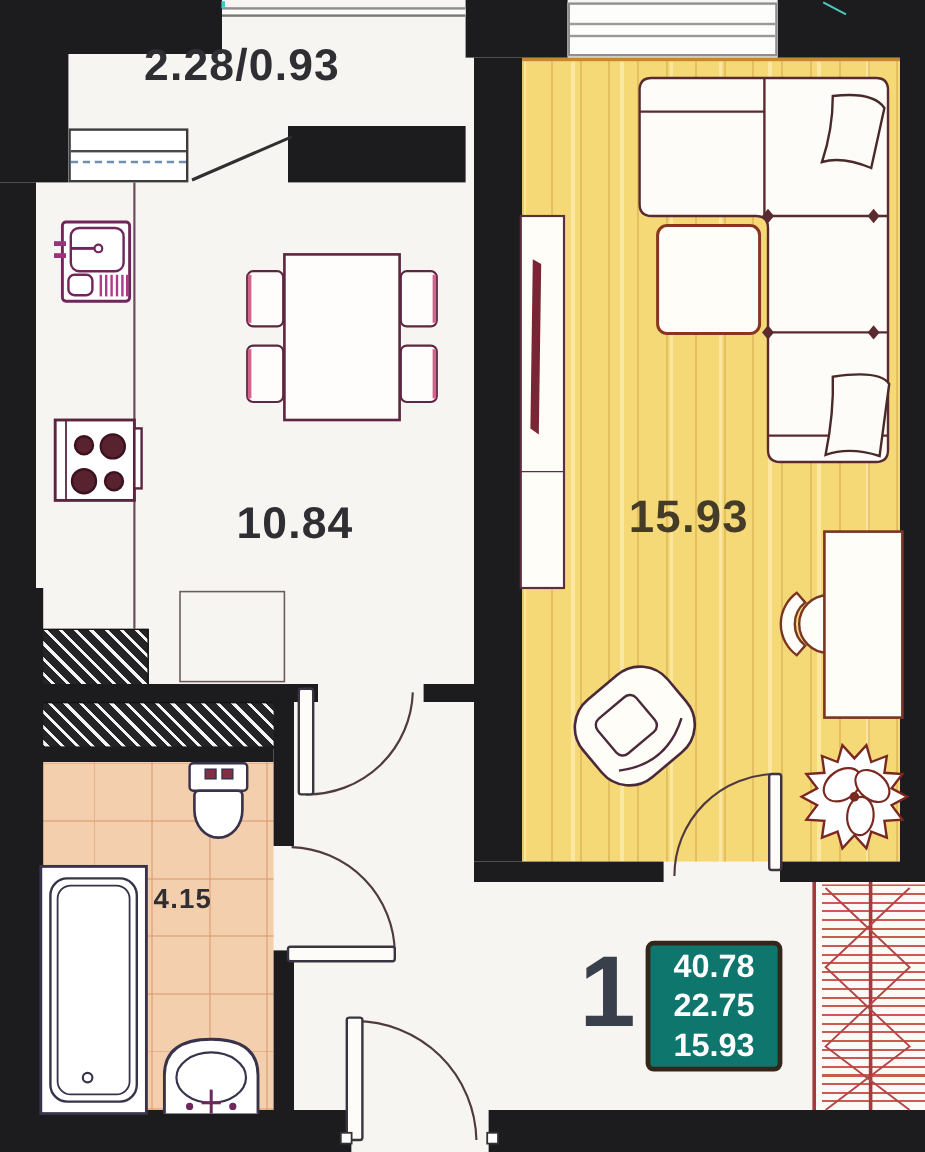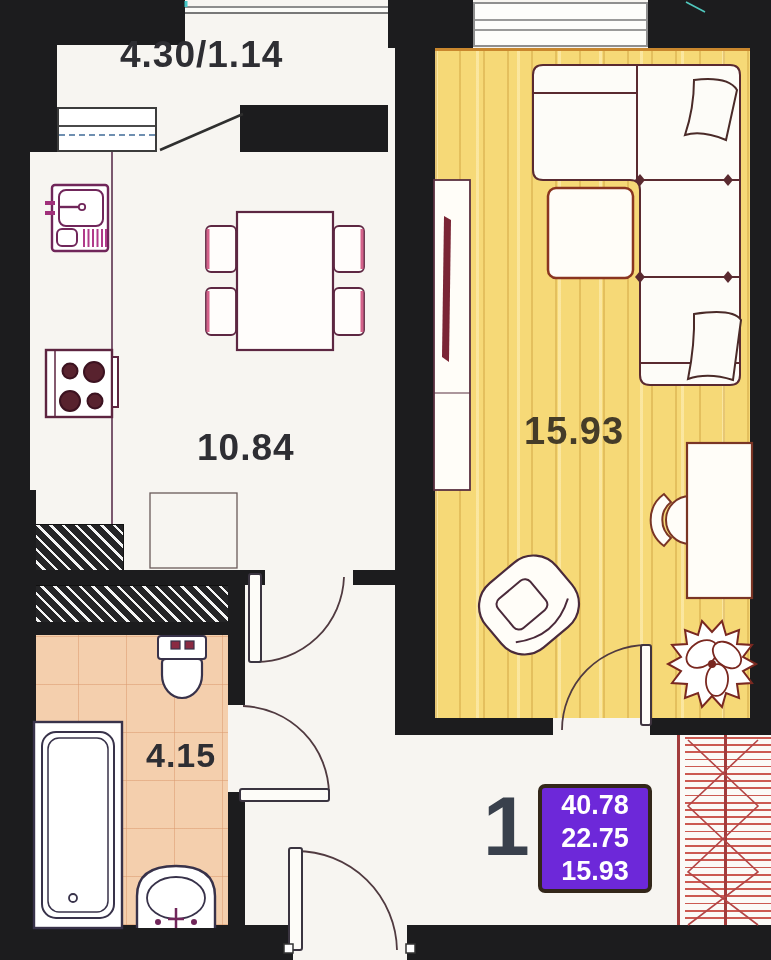--- a/index.html
+++ b/index.html
@@ -43,28 +43,28 @@
   .win-living .mull{position:absolute;left:0;right:0;top:15px;height:8px;border-top:2px solid #9a9a9a;border-bottom:2px solid #9a9a9a;}
   .win-balcony{left:57px;top:107px;width:100px;height:45px;border:2.5px solid #3c3c3c;background:#fff;}
   .win-balcony .mull{position:absolute;left:0;right:0;top:16px;height:7px;border-top:2px solid #4a4a4a;border-bottom:2px dashed #6f8fb0;}
   .railing{position:absolute;left:185px;top:6px;width:203px;height:8px;background:#fbfbf8;border-top:2px solid #8d8d8d;border-bottom:2px solid #787878;box-sizing:border-box;}
   .gap{position:absolute;background:#f7f5f1;}
   svg.overlay{position:absolute;left:0;top:0;}
   .lbl{
     position:absolute;color:#2e2e33;font-weight:700;letter-spacing:1px;white-space:nowrap;
   }
   .lbl-balcony{left:120px;top:34px;font-size:37px;}
-  .lbl-kitchen{left:197px;top:415px;font-size:37px;margin-top:12px;}
+  .lbl-kitchen{left:197px;top:415px;font-size:37px;}
   .lbl-living{left:524px;top:410px;font-size:38px;color:#453c28;}
-  .lbl-bath{left:146px;top:736px;font-size:34px;}
+  .lbl-bath{left:128px;top:736px;font-size:23px;}
   .lbl-hall{left:386px;top:820px;font-size:36px;}
   .rooms-count{position:absolute;left:483px;top:778px;font-size:84px;font-weight:700;color:#39404c;letter-spacing:0;}
   .badge{
     position:absolute;left:538px;top:784px;width:114px;height:109px;box-sizing:border-box;
-    background:#6d28d9;border:4px solid #33271a;border-radius:7px;
+    background:#0f766e;border:4px solid #33271a;border-radius:7px;
     display:flex;flex-direction:column;justify-content:center;align-items:center;
     color:#ffffff;font-size:27px;font-weight:700;line-height:33px;letter-spacing:0;
   }
 </style>
 </head>
 <body>
 
 <div id="plan">
 
   <div class="floor-wood"></div>
@@ -254,21 +254,21 @@
 
     <g fill="none" stroke="#b34545" stroke-width="1.6">
       <polyline points="688,740 758,806 688,872 758,925"></polyline>
       <polyline points="758,740 688,806 758,872 688,925"></polyline>
     </g>
 
     <line x1="186" y1="1" x2="186" y2="7" stroke="#45c8c8" stroke-width="3"></line>
     <line x1="686" y1="2" x2="705" y2="12" stroke="#50c8be" stroke-width="1.6"></line>
   </svg>
 
-  <div class="lbl lbl-balcony">4.30/1.14</div>
+  <div class="lbl lbl-balcony">2.28/0.93</div>
   <div class="lbl lbl-kitchen">10.84</div>
   <div class="lbl lbl-living">15.93</div>
   <div class="lbl lbl-bath">4.15</div>
 
   <div class="rooms-count">1</div>
   <div class="badge">
     <span>40.78</span>
     <span>22.75</span>
     <span>15.93</span>
   </div>

